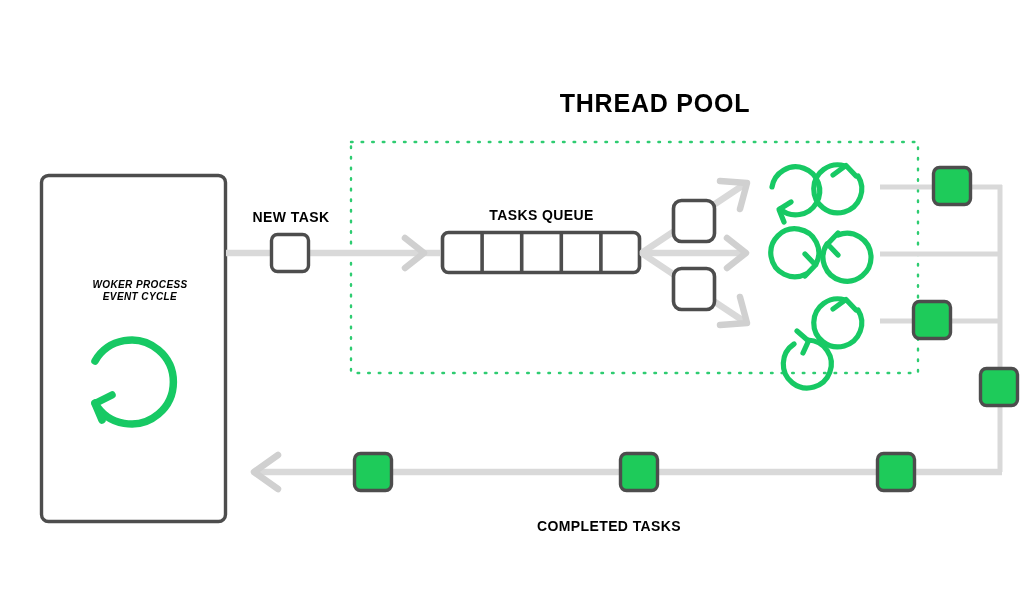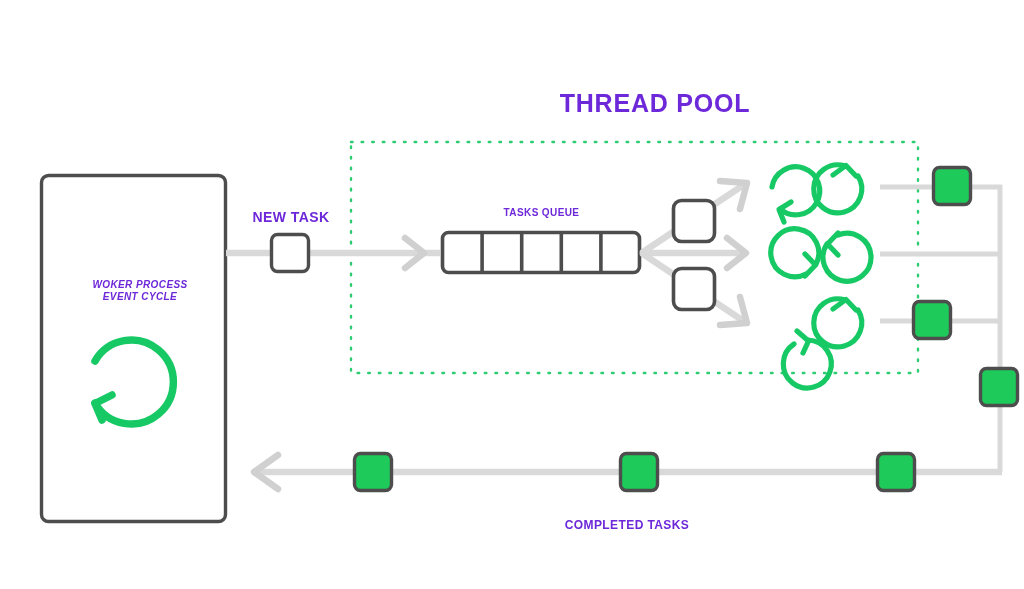--- a/index.html
+++ b/index.html
@@ -21,49 +21,49 @@
     position: absolute;
     left: 0;
     top: 0;
     width: 1024px;
     height: 589px;
   }
   .lbl {
     position: absolute;
     font-family: "Liberation Sans", sans-serif;
     font-weight: bold;
-    color: #6d28d9;
+    color: #000000;
     letter-spacing: 0.4px;
     text-align: center;
     white-space: pre;
     line-height: 1.22;
     user-select: none;
   }
   #title-thread-pool {
     font-size: 25px;
     letter-spacing: 0.8px;
     left: 452px;
     top: 88px;
     width: 406px;
   }
   #label-new-task {
     font-size: 14px;
     left: 230px;
     top: 209px;
     width: 122px;
   }
   #label-tasks-queue {
-    font-size: 10px;
+    font-size: 14px;
     left: 453px;
     top: 207px;
     width: 177px;
   }
   #label-completed-tasks {
-    font-size: 12px;
-    left: 532px;
+    font-size: 14px;
+    left: 514px;
     top: 518px;
     width: 190px;
   }
   #label-worker-process {
     font-size: 10px;
     left: 50px;
     top: 279px;
     width: 180px;
     font-style: italic;
   }

